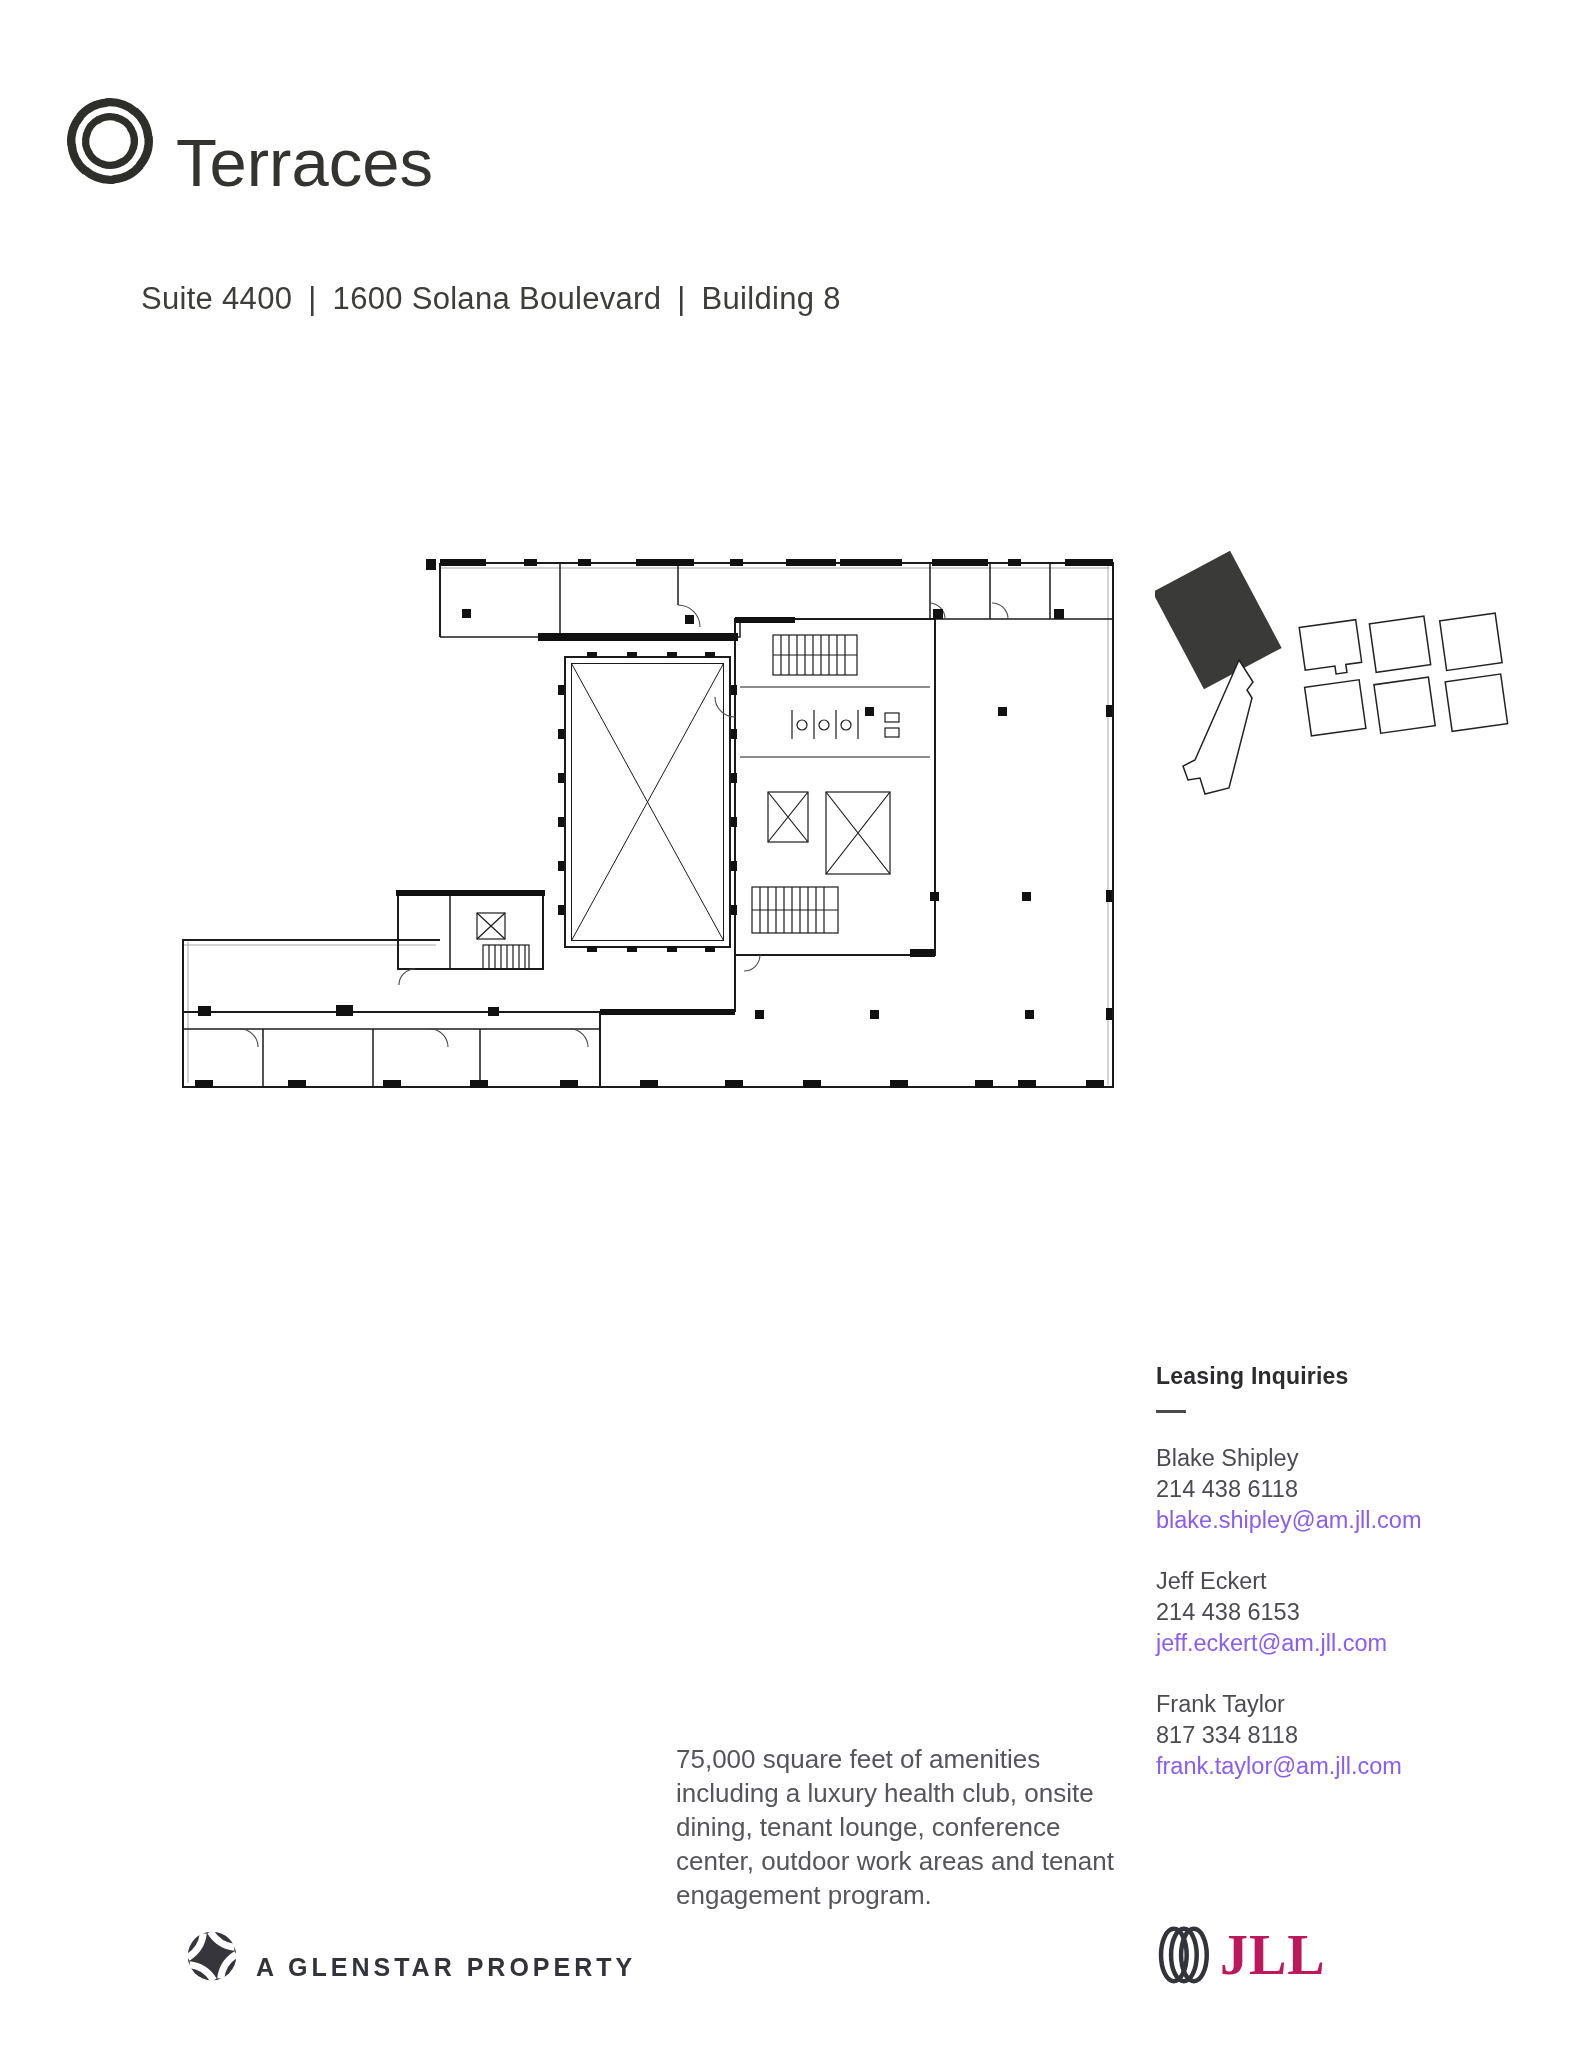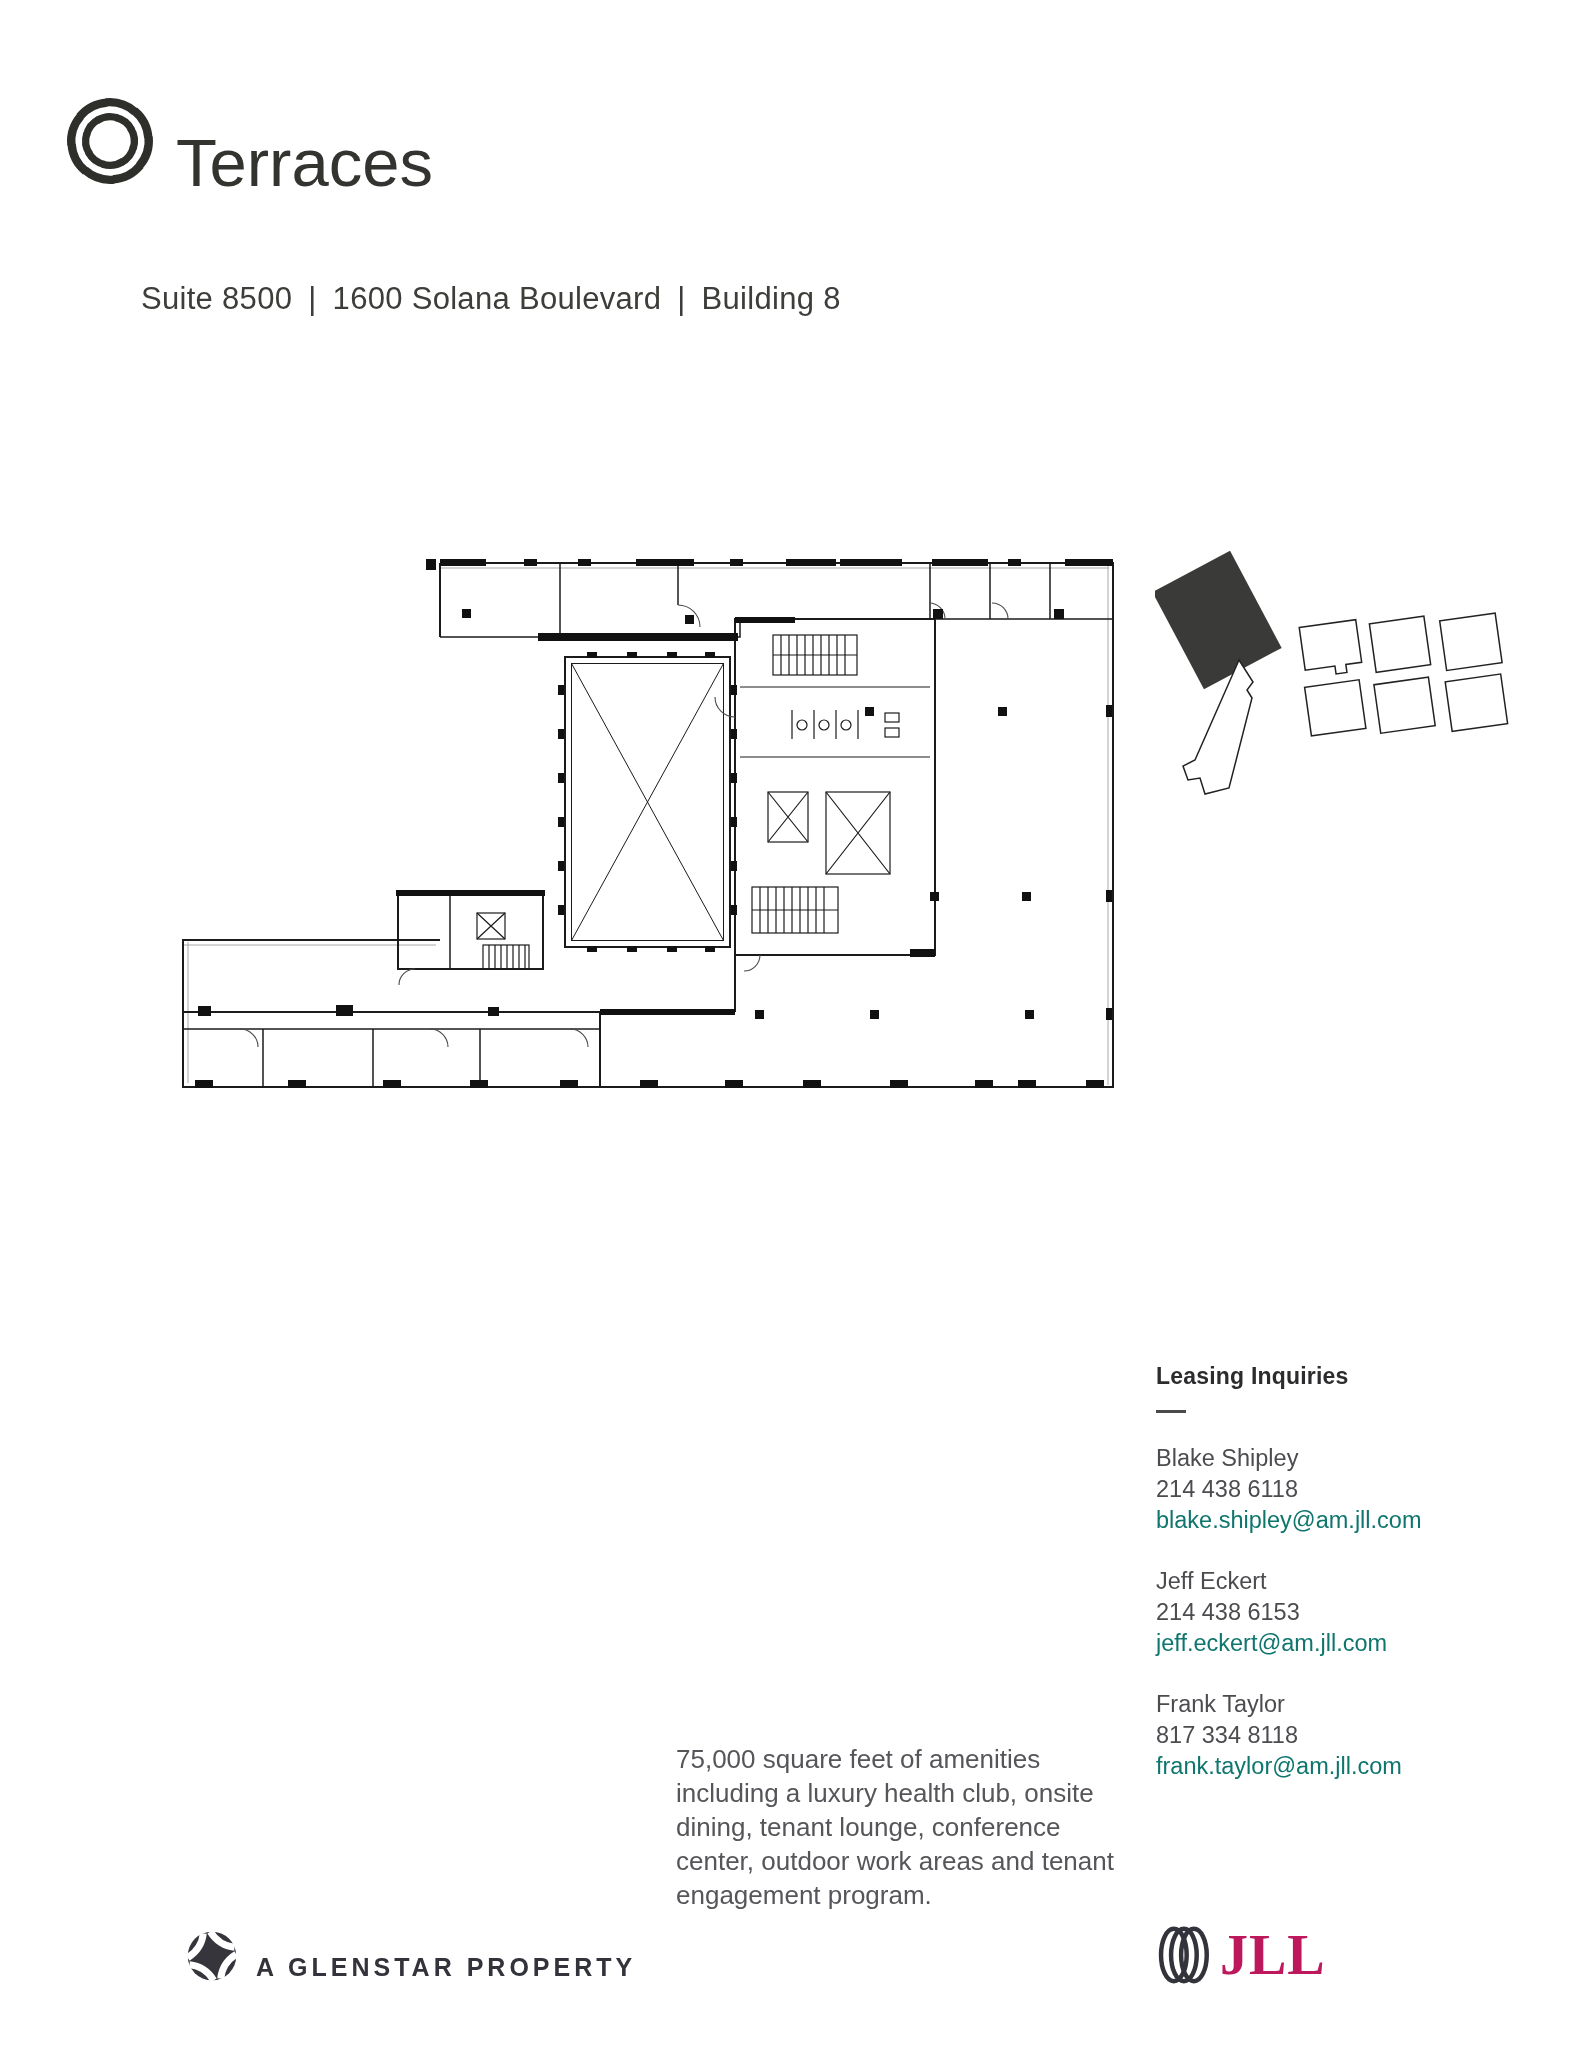--- a/index.html
+++ b/index.html
@@ -13,21 +13,21 @@
   .brand-name{font-size:67px;font-weight:300;letter-spacing:0px;color:#33332f;margin-top:44px;}
   
   .suite-line{left:141px;top:281px;font-size:31px;color:#3d3d39;letter-spacing:.3px;display:flex;align-items:center;}
   .suite-line .sep{margin:0 16px;color:#3d3d39;font-weight:300;}
   .area{left:136px;top:340px;font-size:112px;font-weight:300;letter-spacing:-2px;color:#383834;}
   
   .leasing{left:1156px;top:1363px;width:360px;}
   .leasing h3{margin:0;font-size:23px;font-weight:bold;color:#2c2c2e;letter-spacing:.2px;}
   .leasing .rule{width:30px;height:3px;background:#4a4a4c;margin:20px 0 0 0;}
   .contact{margin-top:30px;font-size:23.5px;line-height:31px;font-weight:300;color:#4c4c50;}
-  .contact .email{color:#0f766e;text-decoration:none;}
+  .contact .email{color:#8b5cf6;text-decoration:none;}
   
   .desc{font-size:26px;line-height:34px;font-weight:300;color:#55555a;}
   .desc-left{left:186px;top:1742px;width:450px;}
   .desc-center{left:676px;top:1742px;width:460px;}
   
   .glenstar{left:186px;top:1930px;display:flex;align-items:flex-end;gap:18px;}
   .glenstar-label{font-size:25px;font-weight:bold;letter-spacing:4px;color:#33333b;}
   .jll{left:1158px;top:1926px;display:flex;align-items:center;gap:8px;}
   .jll-word{font-family:"Liberation Serif",serif;font-weight:bold;font-size:56px;color:#be185d;letter-spacing:1px;line-height:1;}
   svg{display:block;}
@@ -57,21 +57,21 @@
       <use href="#d2" transform="rotate(155)"></use>
         <use href="#d2" transform="rotate(200)"></use>
         <use href="#d2" transform="rotate(245)"></use>
       <use href="#d2" transform="rotate(290)"></use>
         <use href="#d2" transform="rotate(335)"></use>
     </svg>
     <div class="brand-name">Terraces</div>
   </div>
 
   <div class="abs suite-line">
-    <span>Suite 8500</span>
+    <span>Suite 4400</span>
     <span class="sep">|</span>
     <span>1600 Solana Boulevard</span>
     <span class="sep">|</span>
     <span>Building 8</span>
   </div>
 
 
   <svg class="abs" style="left:140px;top:557px;" width="980" height="535" viewBox="0 0 980 535">
 
     <g stroke="#a8a8a8" stroke-width="1" fill="none">

